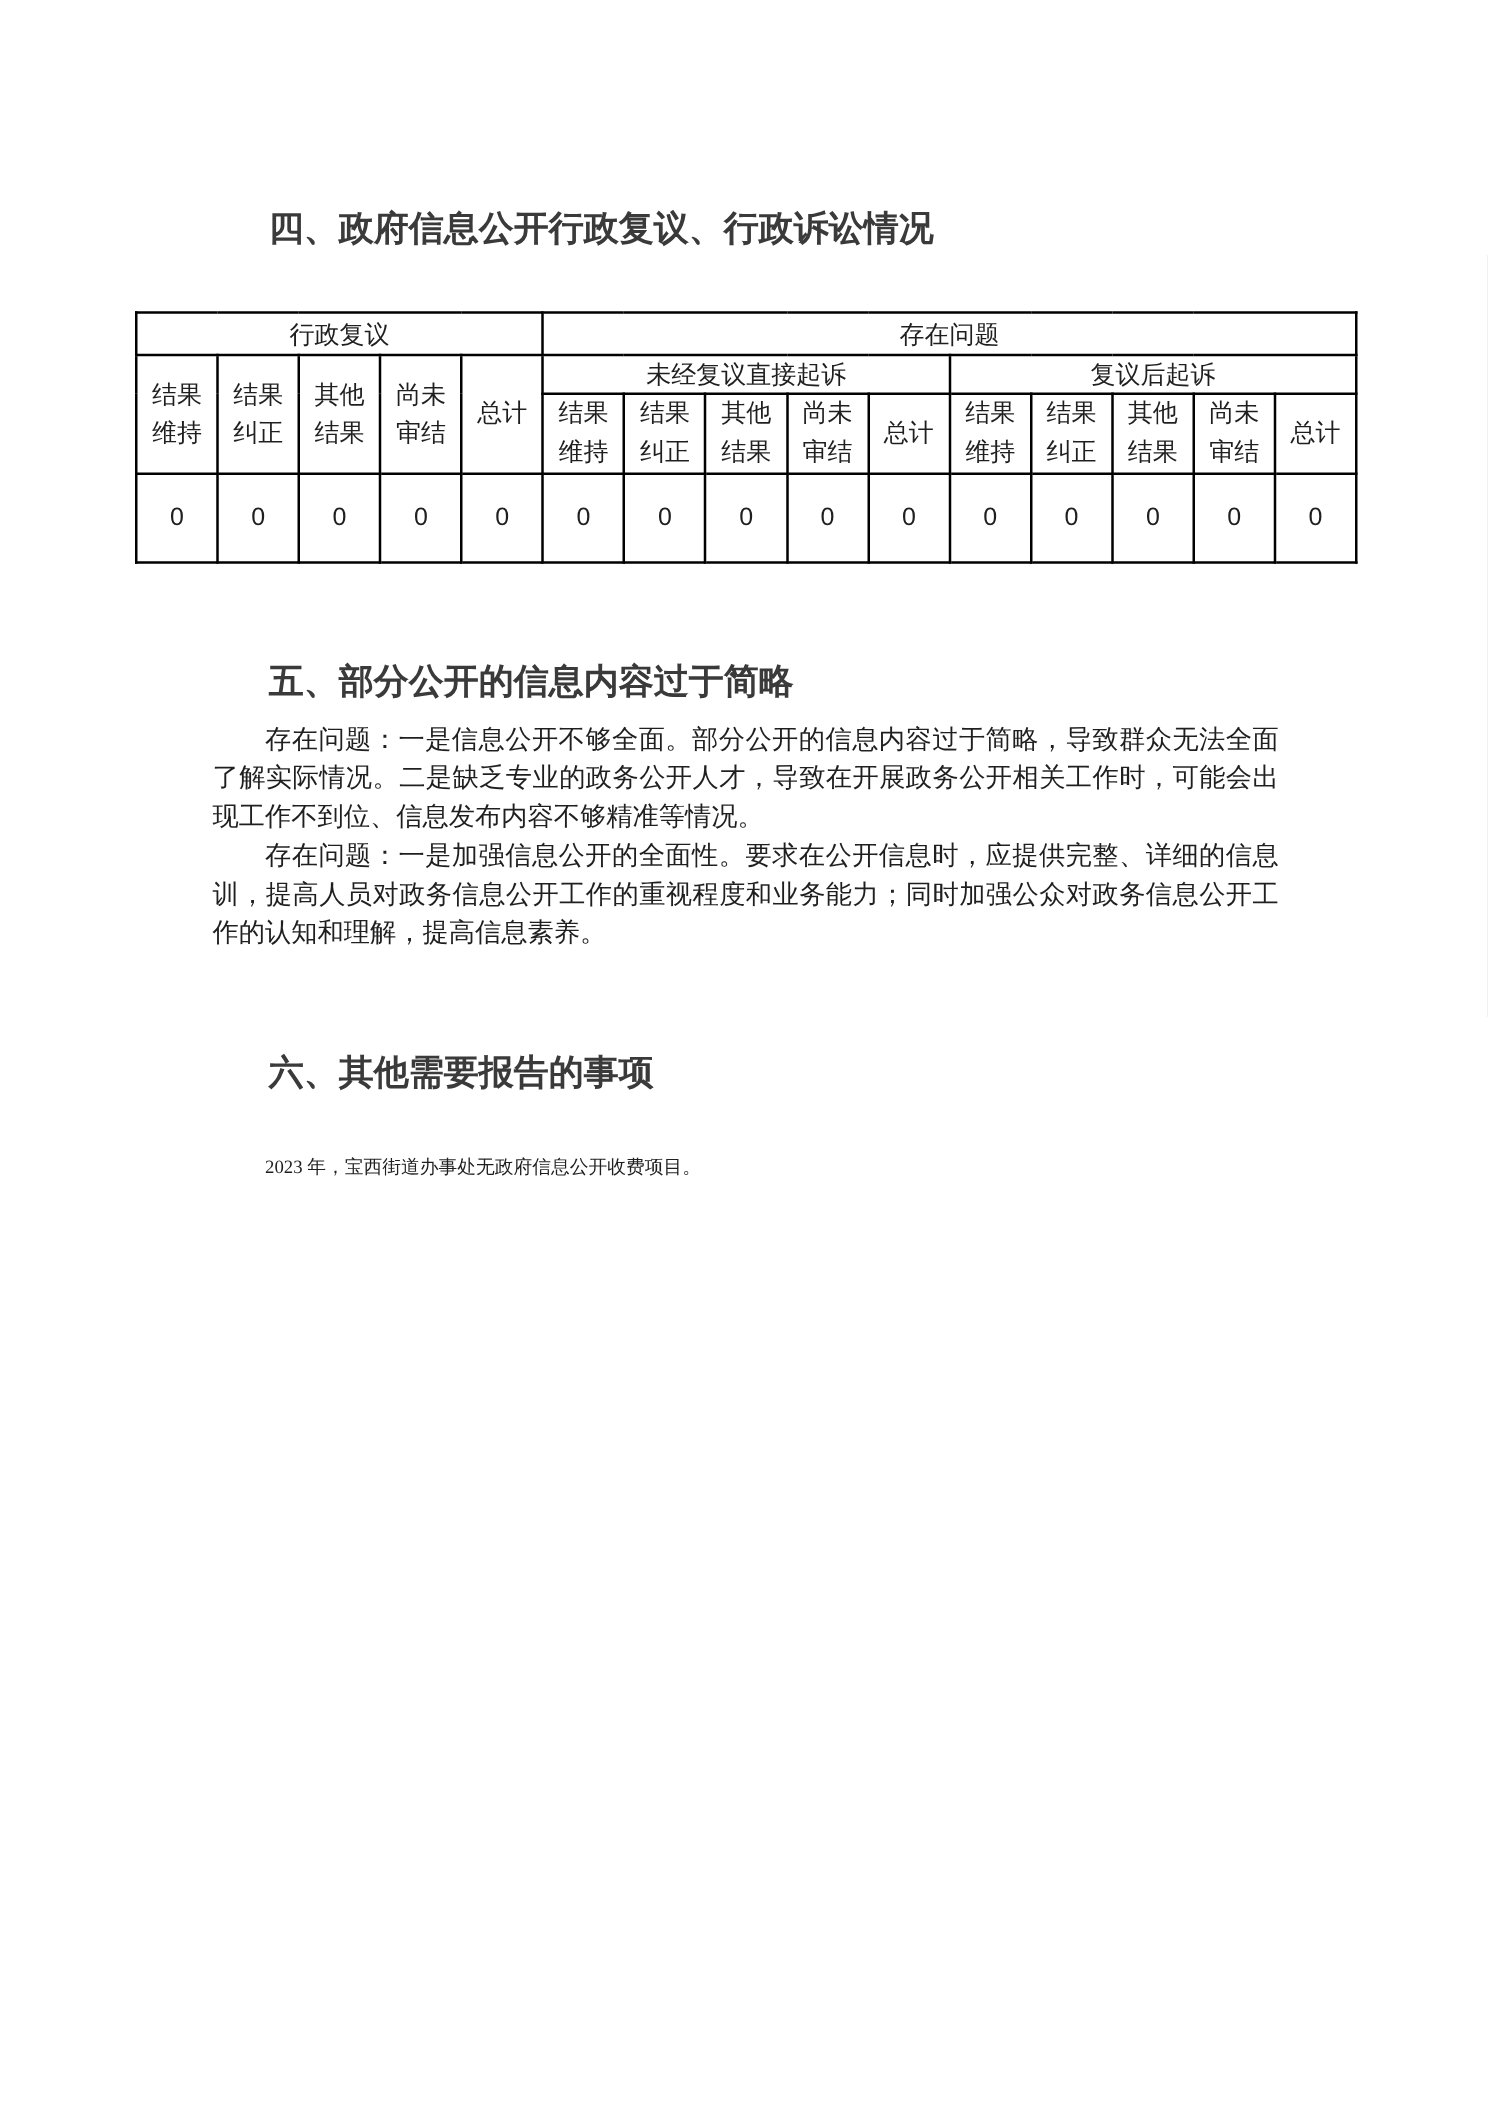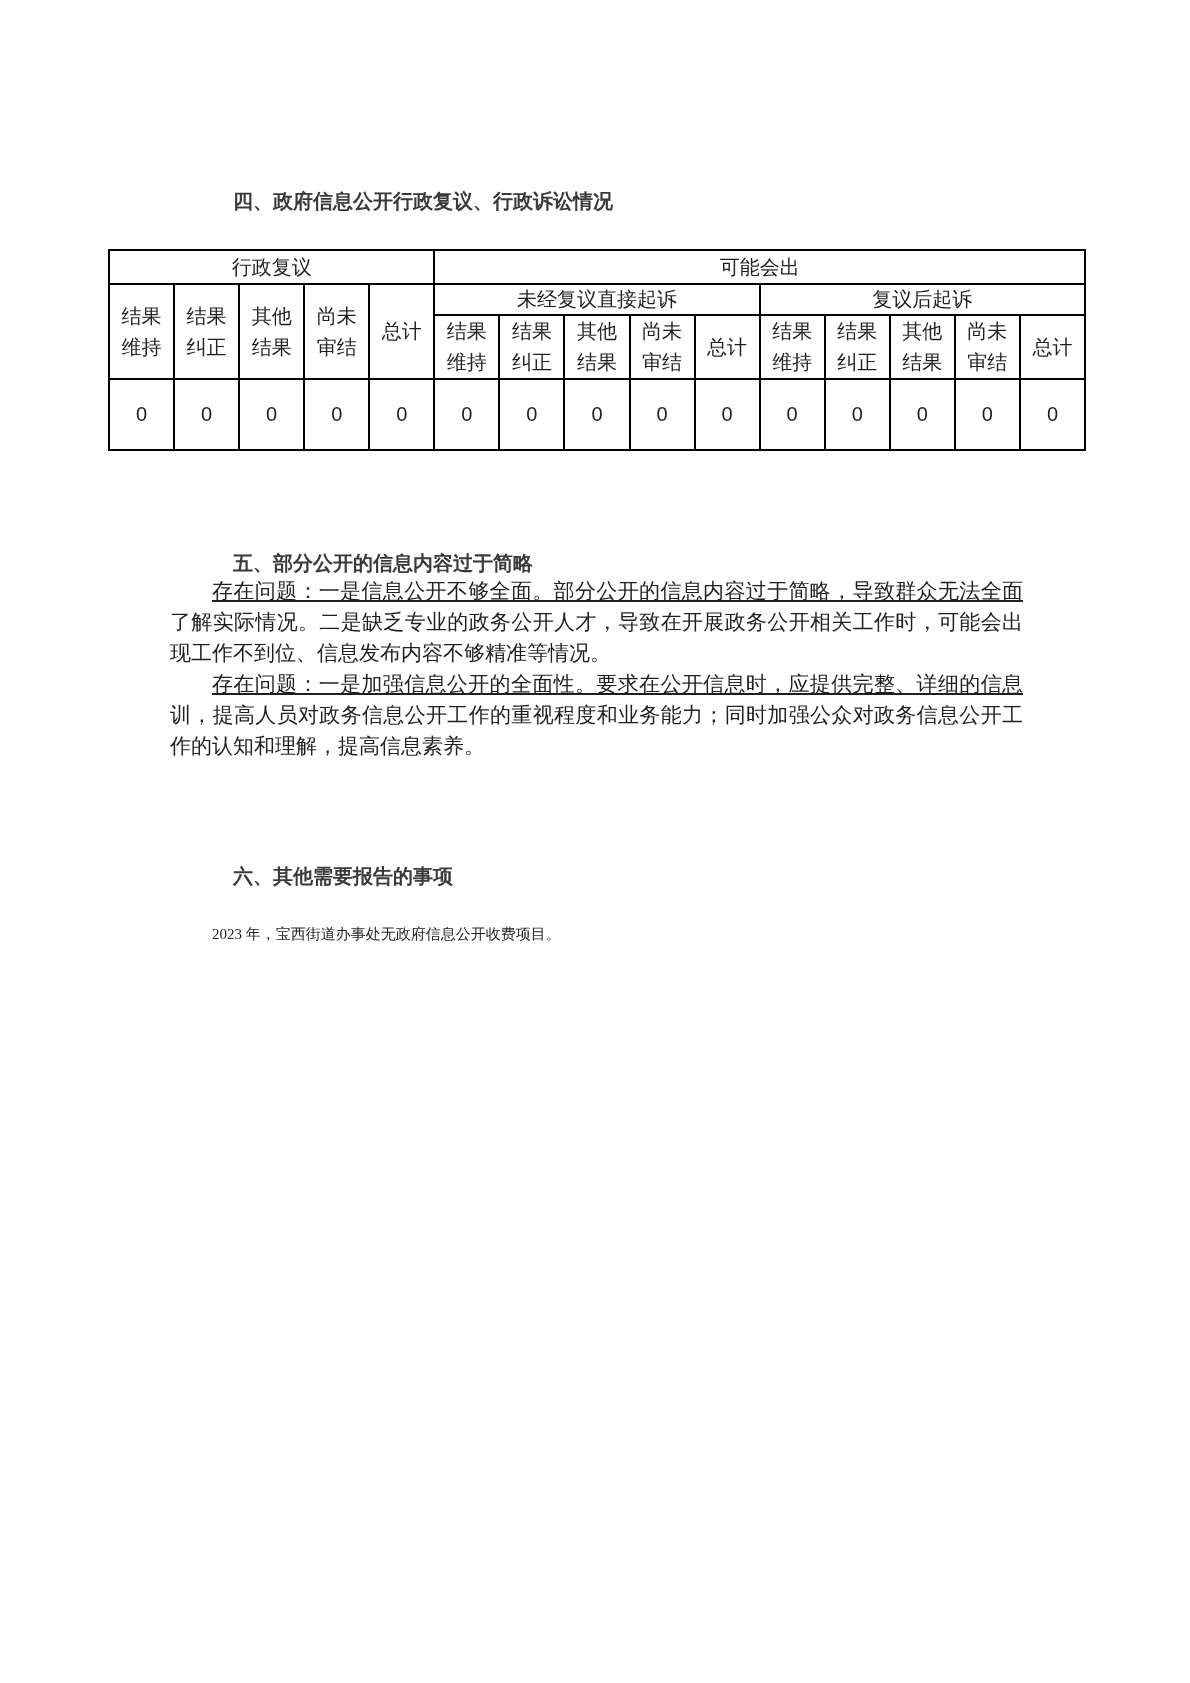--- a/index.html
+++ b/index.html
@@ -8,23 +8,23 @@
     width:1190px; height:1683px;
     margin:0 auto;
     background:#ffffff;
     font-family:"Liberation Serif","DejaVu Serif",serif;
     color:#1f1f1f;
     overflow:hidden;
   }
   .heading {
     position:absolute;
     left:215px;
-    margin:18px;
+    margin:0;
     font-family:"Liberation Sans","DejaVu Sans",sans-serif;
-    font-size:20px;
+    font-size:28px;
     font-weight:bold;
     color:#3a3a3a;
     line-height:34px;
     letter-spacing:0;
     white-space:nowrap;
   }
   .h4 { top:166px; }
   .h5 { top:528px; }
   .h6 { top:841px; }
 
@@ -64,21 +64,21 @@
     width:853px;
     font-size:21px;
   }
   .line {
     height:31px;
     line-height:31px;
     text-align:justify;
     text-align-last:justify;
     white-space:nowrap;
   }
-  .line.first { text-indent:42px;text-decoration:underline; }
+  .line.first { text-indent:42px; }
   .line.last  { text-align-last:left; }
 
   .para-single {
     position:absolute;
     left:170px; top:919px;
     width:853px;
     font-size:15px;
     line-height:31px;
     text-indent:42px;
     white-space:nowrap;
@@ -105,21 +105,21 @@
         <col>
         <col>
         <col>
         <col>
         <col>
         <col>
     </colgroup>
     <tbody>
       <tr class="r1">
         <td colspan="5" class="gh">行政复议</td>
-        <td colspan="10" class="gh">可能会出</td>
+        <td colspan="10" class="gh">存在问题</td>
       </tr>
       <tr class="r2">
         <td rowspan="2" class="ch">结果
 维持</td>
         <td rowspan="2" class="ch">结果
 纠正</td>
         <td rowspan="2" class="ch">其他
 结果</td>
         <td rowspan="2" class="ch">尚未
 审结</td>

